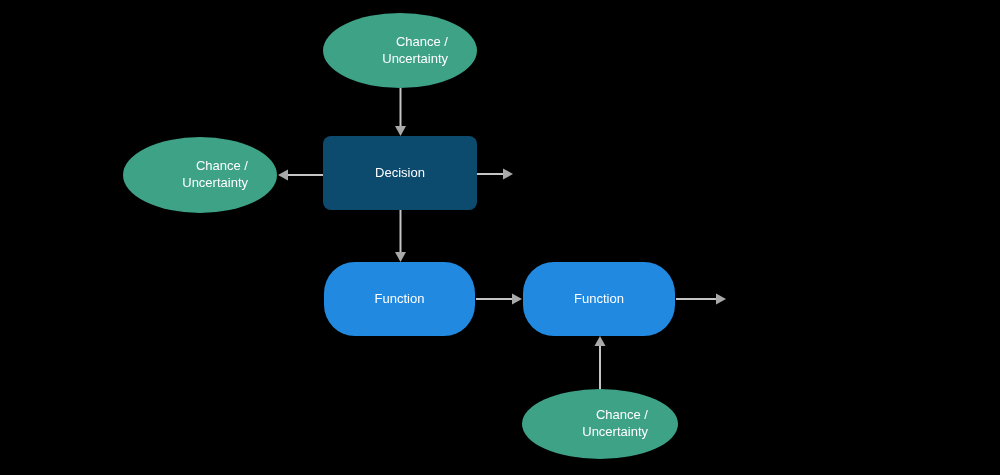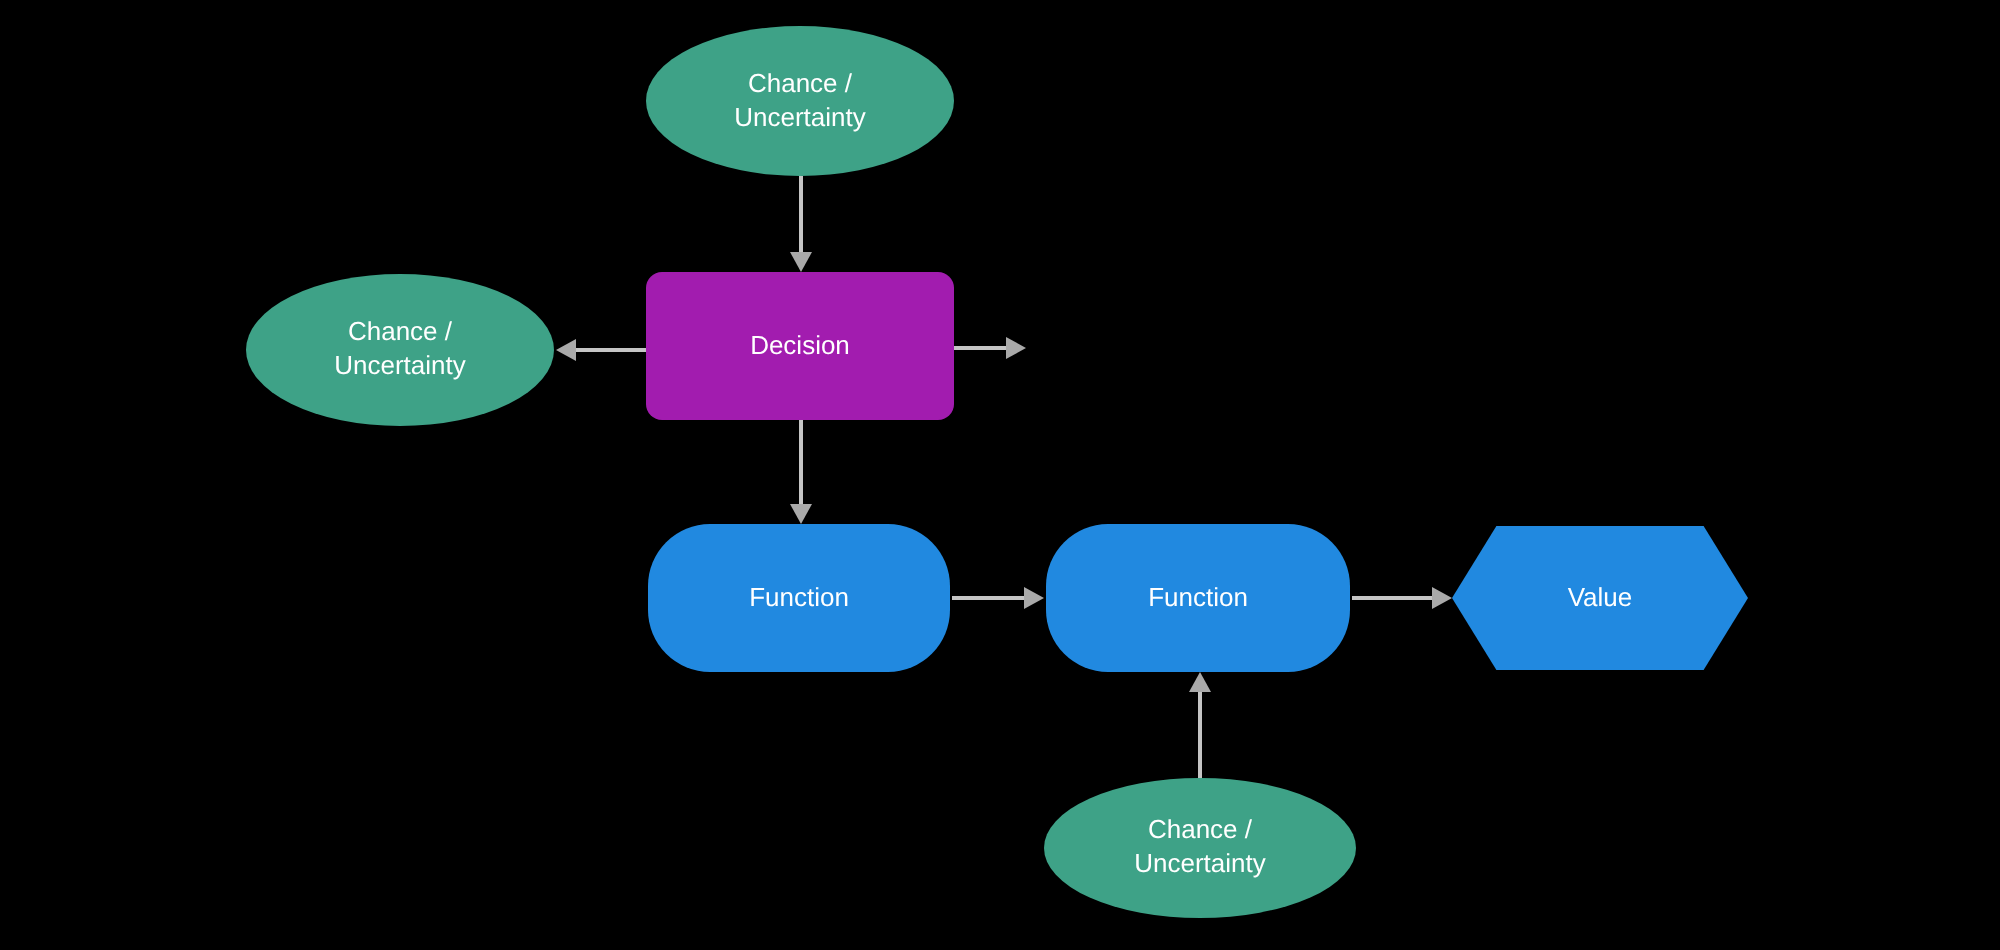--- a/index.html
+++ b/index.html
@@ -28,23 +28,24 @@
   }
   .node .lbl {
     display: block;
   }
   .ellipse {
     background: #3ea287;
     border-radius: 50%;
   }
   .ellipse .lbl {
     max-width: 96px;
+    text-align: right;
   }
   .rect {
-    background: #a21caf;
+    background: #0c4a6e;
     border-radius: 8px;
   }
   .rrect {
     background: #2189e0;
     border-radius: 31px;
   }
   .hex {
     background: #2189e0;
     clip-path: polygon(0 50%, 15% 0, 85% 0, 100% 50%, 85% 100%, 15% 100%);
   }
@@ -131,21 +132,18 @@
 
 
   <div class="node rrect" style="left:324px; top:262px; width:151px; height:74px;">
     <span class="lbl">Function</span>
   </div>
 
   <div class="node rrect" style="left:523px; top:262px; width:152px; height:74px;">
     <span class="lbl">Function</span>
   </div>
 
-  <div class="node hex" style="left:726px; top:263px; width:148px; height:72px;">
-    <span class="lbl">Value</span>
-  </div>
 
   <div class="node ellipse" style="left:522px; top:389px; width:156px; height:70px;">
     <span class="lbl">Chance / Uncertainty</span>
   </div>
 
 </div>
 
 </body></html>

